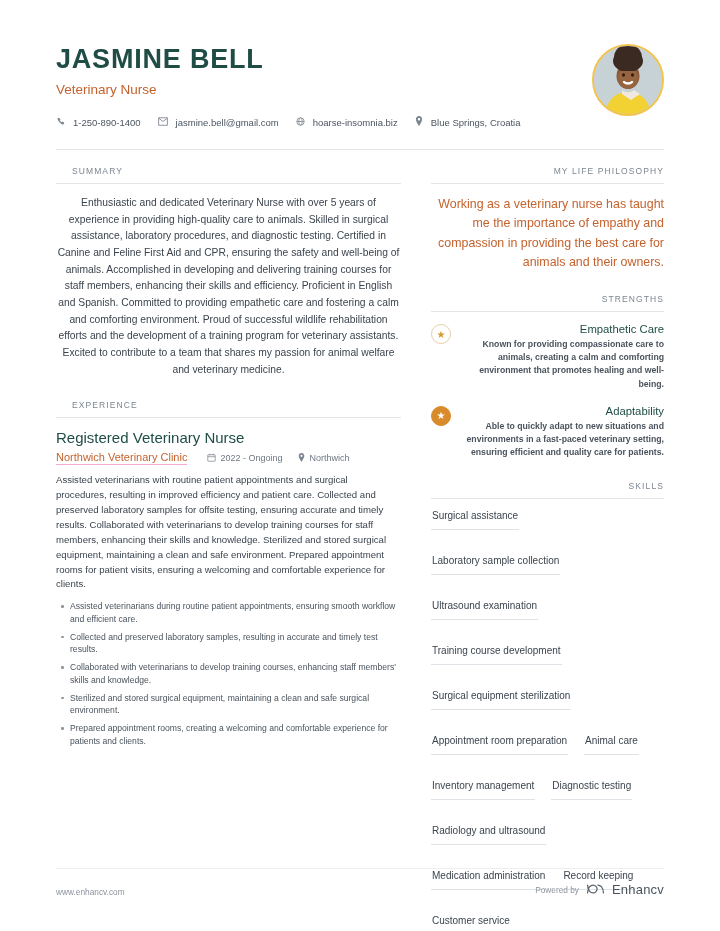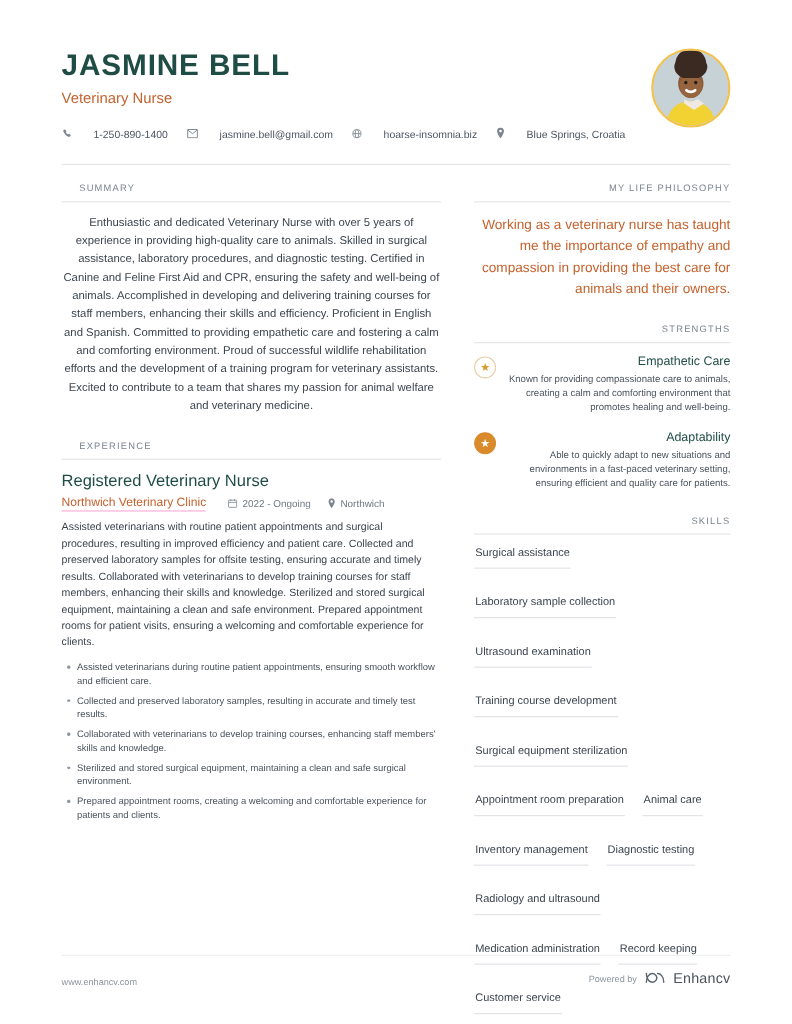--- a/index.html
+++ b/index.html
@@ -38,21 +38,21 @@
     display: flex;
     flex-wrap: wrap;
     align-items: center;
     gap: 0;
     font-size: 9.5px;
     color: #4c5560;
   }
   .contact-item {
     display: flex;
     align-items: center;
-    gap: 20px;
+    gap: 8px;
     margin-right: 17px;
     white-space: nowrap;
   }
   .contact-item .ic {
     color: #7c858f;
     font-size: 9px;
     line-height: 1;
   }
   .avatar {
     position: absolute;
@@ -191,20 +191,21 @@
   }
   .strength-title {
     font-size: 11.3px;
     color: #1f4d45;
     margin: 0 0 3px 0;
   }
   .strength-desc {
     font-size: 8.7px;
     line-height: 1.5;
     color: #4a535d;
+    font-weight: bold;
   }
 
   
   .skills-wrap {
     display: flex;
     flex-wrap: wrap;
     gap: 16px 16px;
   }
   .skill {
     font-size: 10px;

